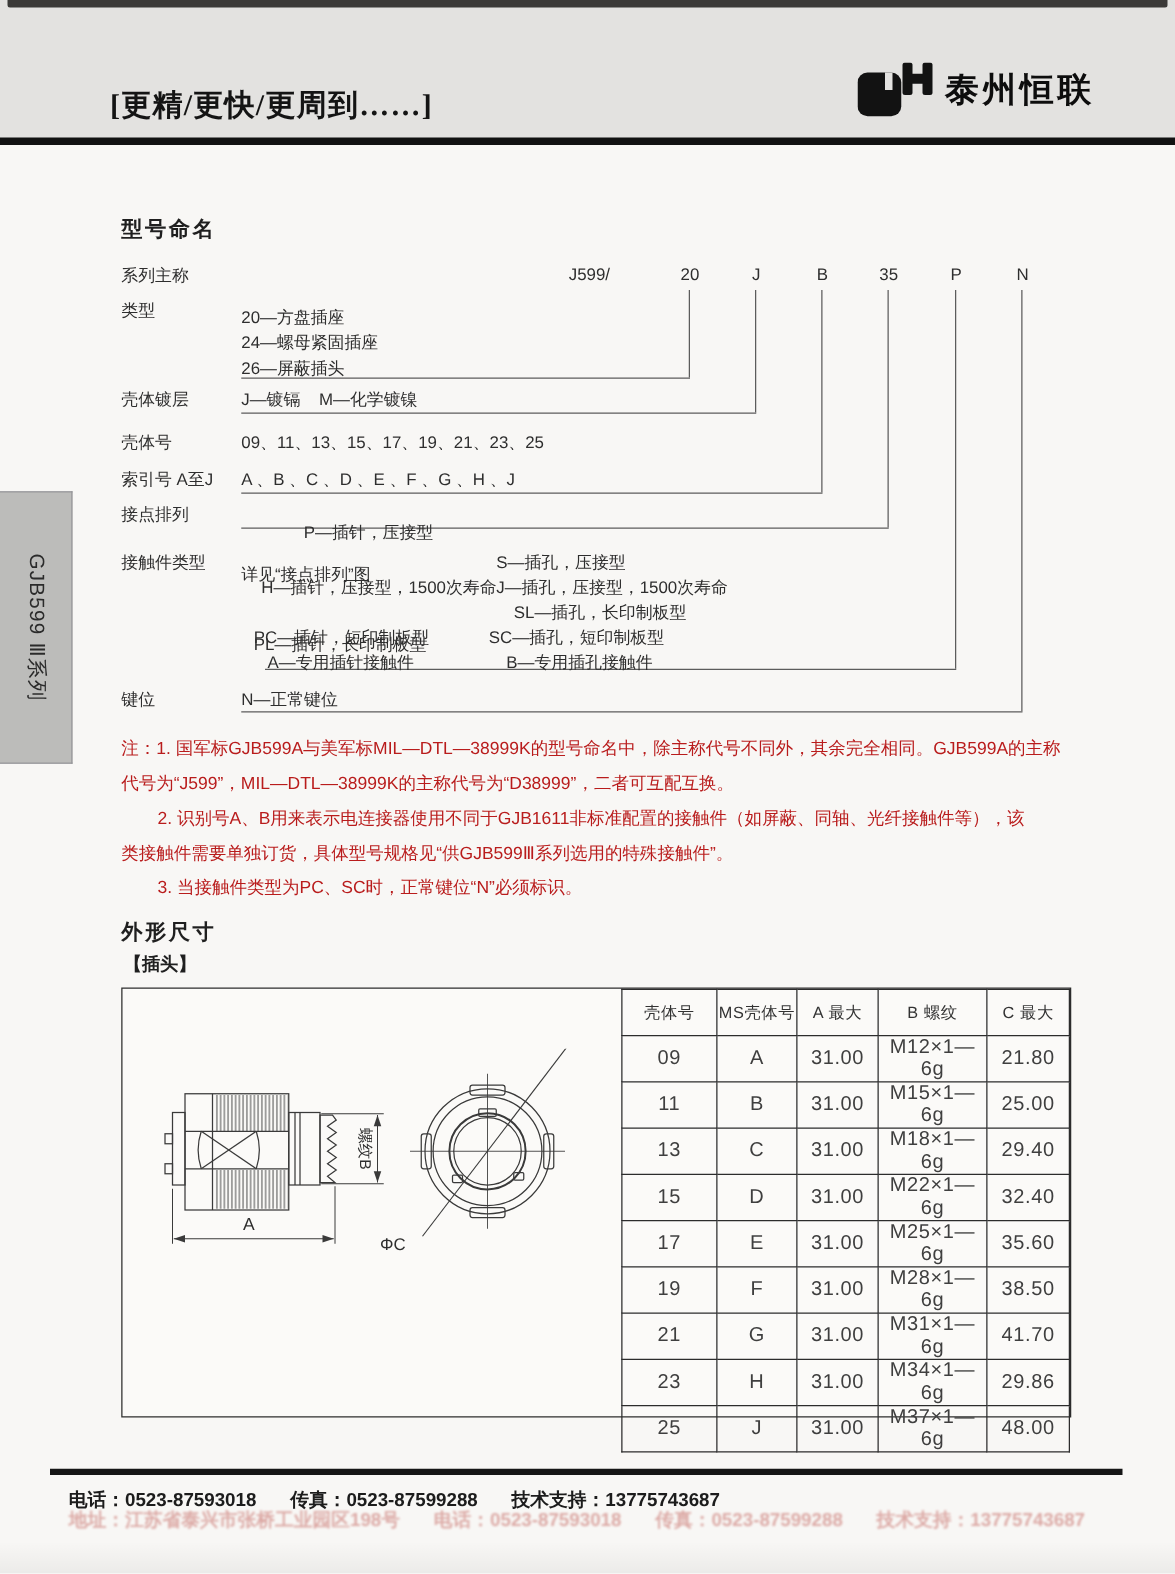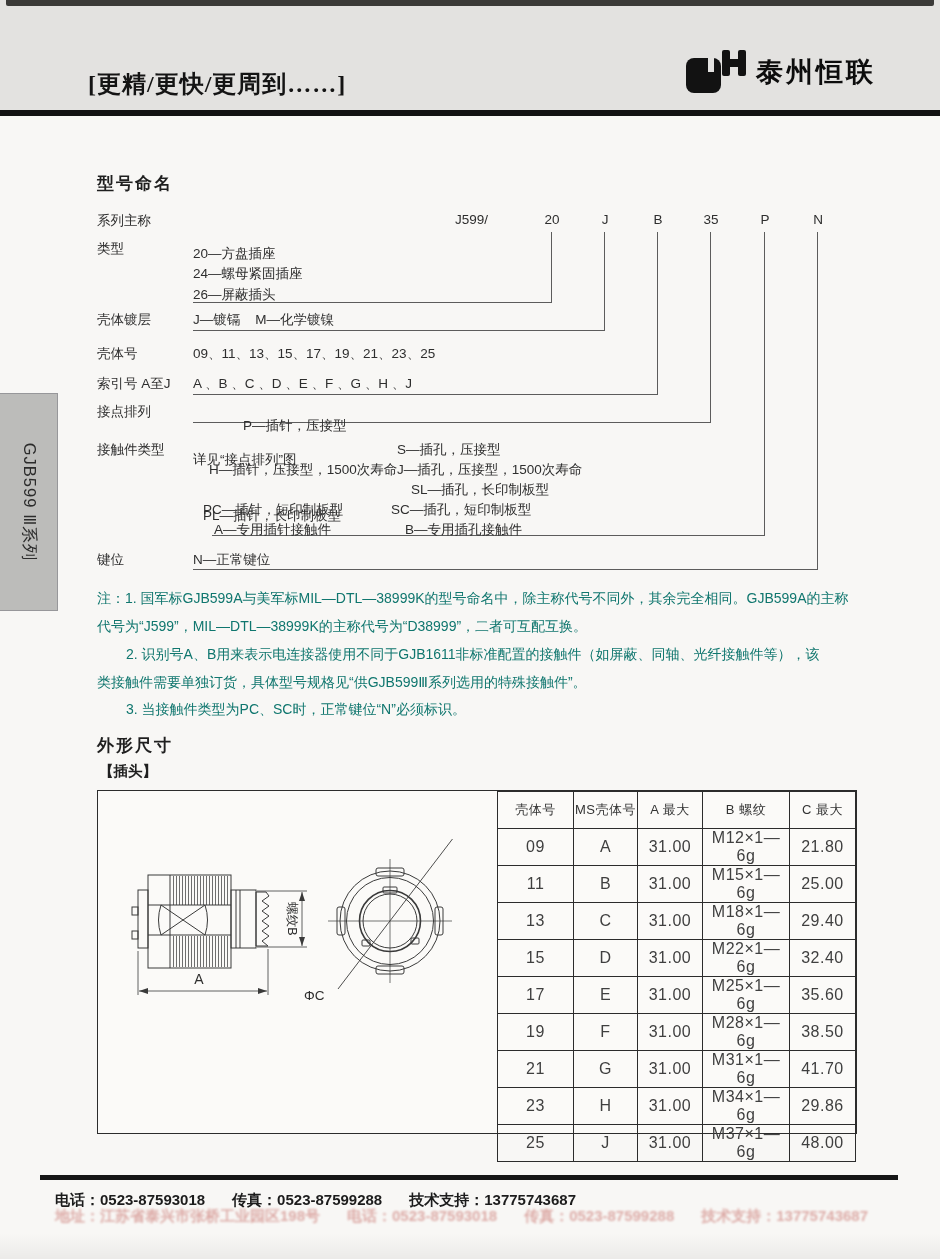--- a/index.html
+++ b/index.html
@@ -18,21 +18,21 @@
             border-top:1px solid #97979a;border-right:1px solid #97979a;border-bottom:1px solid #97979a;}
   .side-tab span{position:absolute;left:50%;top:50%;transform:translate(-50%,-50%) rotate(90deg);
                  white-space:nowrap;font-size:16.5px;color:#2b2b2b;letter-spacing:1px;}
   
   .sec-title{position:absolute;font-size:17px;font-weight:bold;color:#1f1f1f;letter-spacing:2px;}
   .lbl{position:absolute;font-size:13.5px;color:#2e2e2e;white-space:pre;}
   .nval{position:absolute;font-size:13.5px;color:#2e2e2e;white-space:pre;}
   .code{position:absolute;width:30px;text-align:center;font-size:13.5px;color:#2e2e2e;}
   .vline{position:absolute;width:1px;background:#5c5c5c;}
   .hline{position:absolute;height:1px;background:#5c5c5c;}
-  .note{position:absolute;font-size:14px;color:#0f766e;white-space:pre;}
+  .note{position:absolute;font-size:14px;color:#b91c1c;white-space:pre;}
   
   .fig-box{position:absolute;left:97px;top:790px;width:758px;height:342px;border:1.5px solid #2c2c2c;background:#fbfaf8;}
   .dim-table{position:absolute;right:0;top:0;width:358px;height:342px;border-collapse:collapse;table-layout:fixed;}
   .dim-table th,.dim-table td{border:1.4px solid #2c2c2c;text-align:center;vertical-align:middle;
        font-weight:normal;color:#3f3f3f;font-size:16px;letter-spacing:.5px;padding:0;}
   .dim-table th{height:36px;font-size:13px;color:#333;}
   .dim-table td{height:33px;}
   .fig-svg{position:absolute;left:18px;top:48px;}
   
   .ft-rule{position:absolute;left:40px;top:1175px;width:858px;height:5px;background:#161616;}

